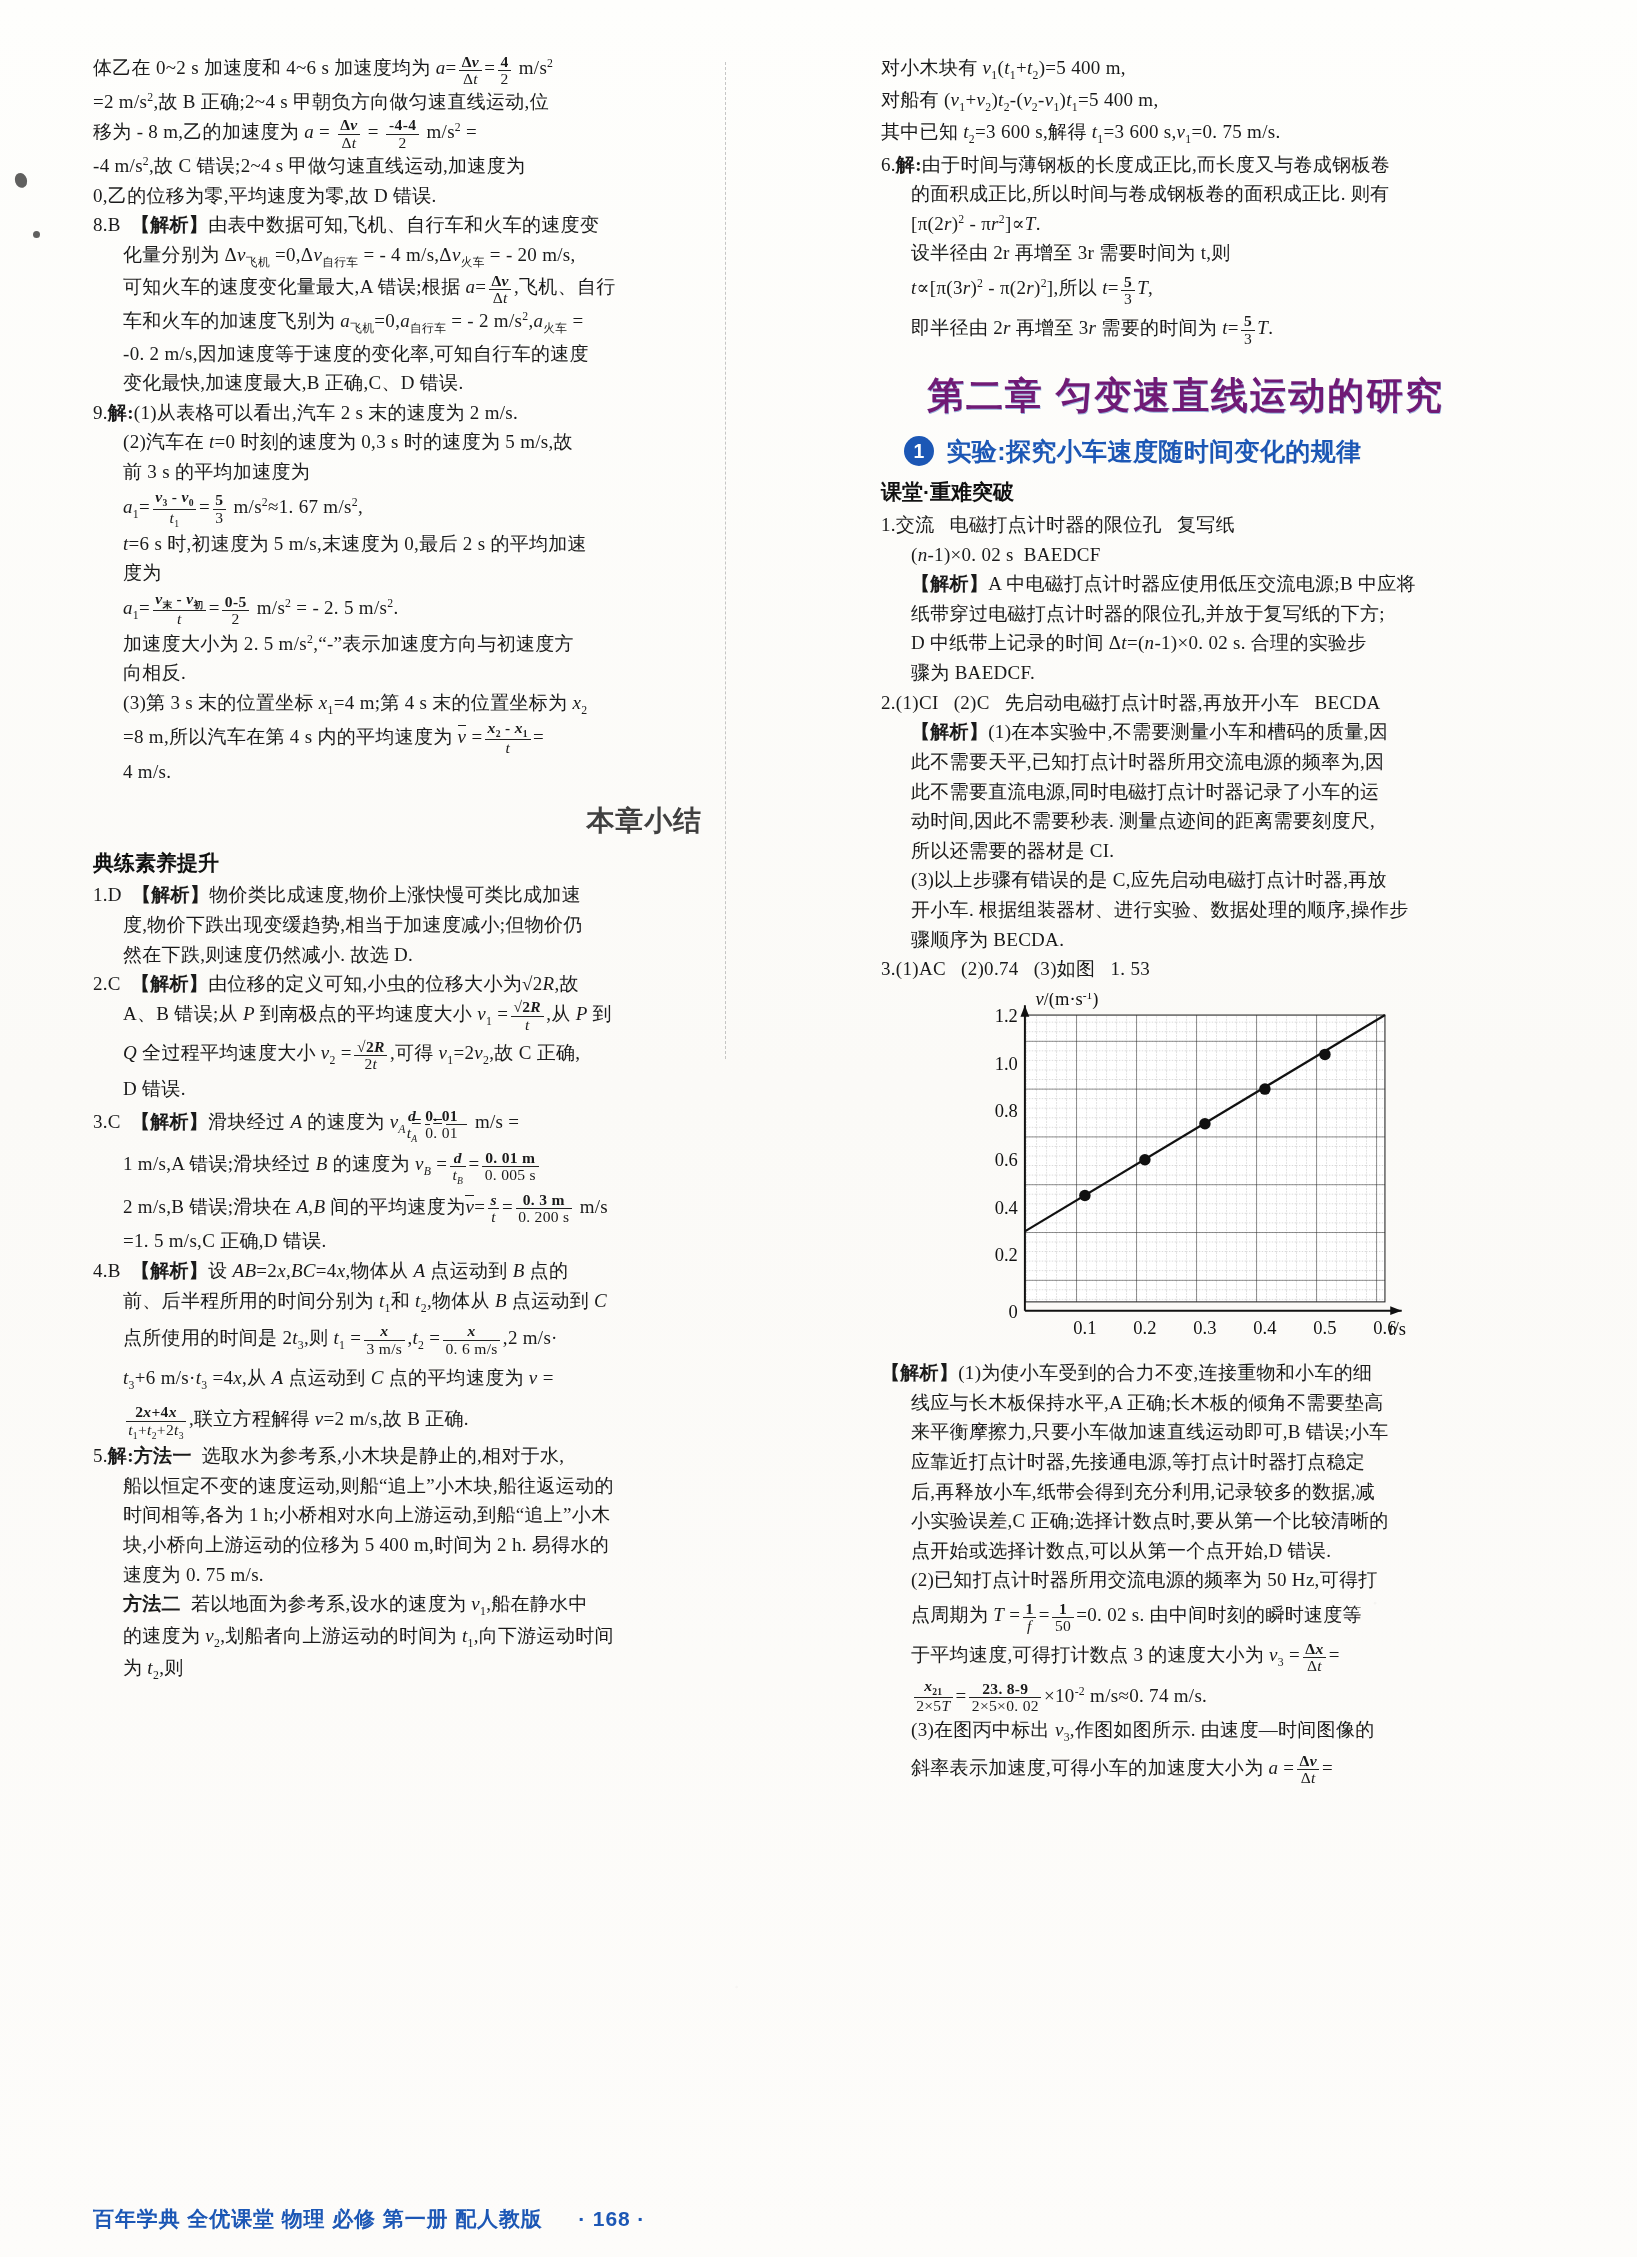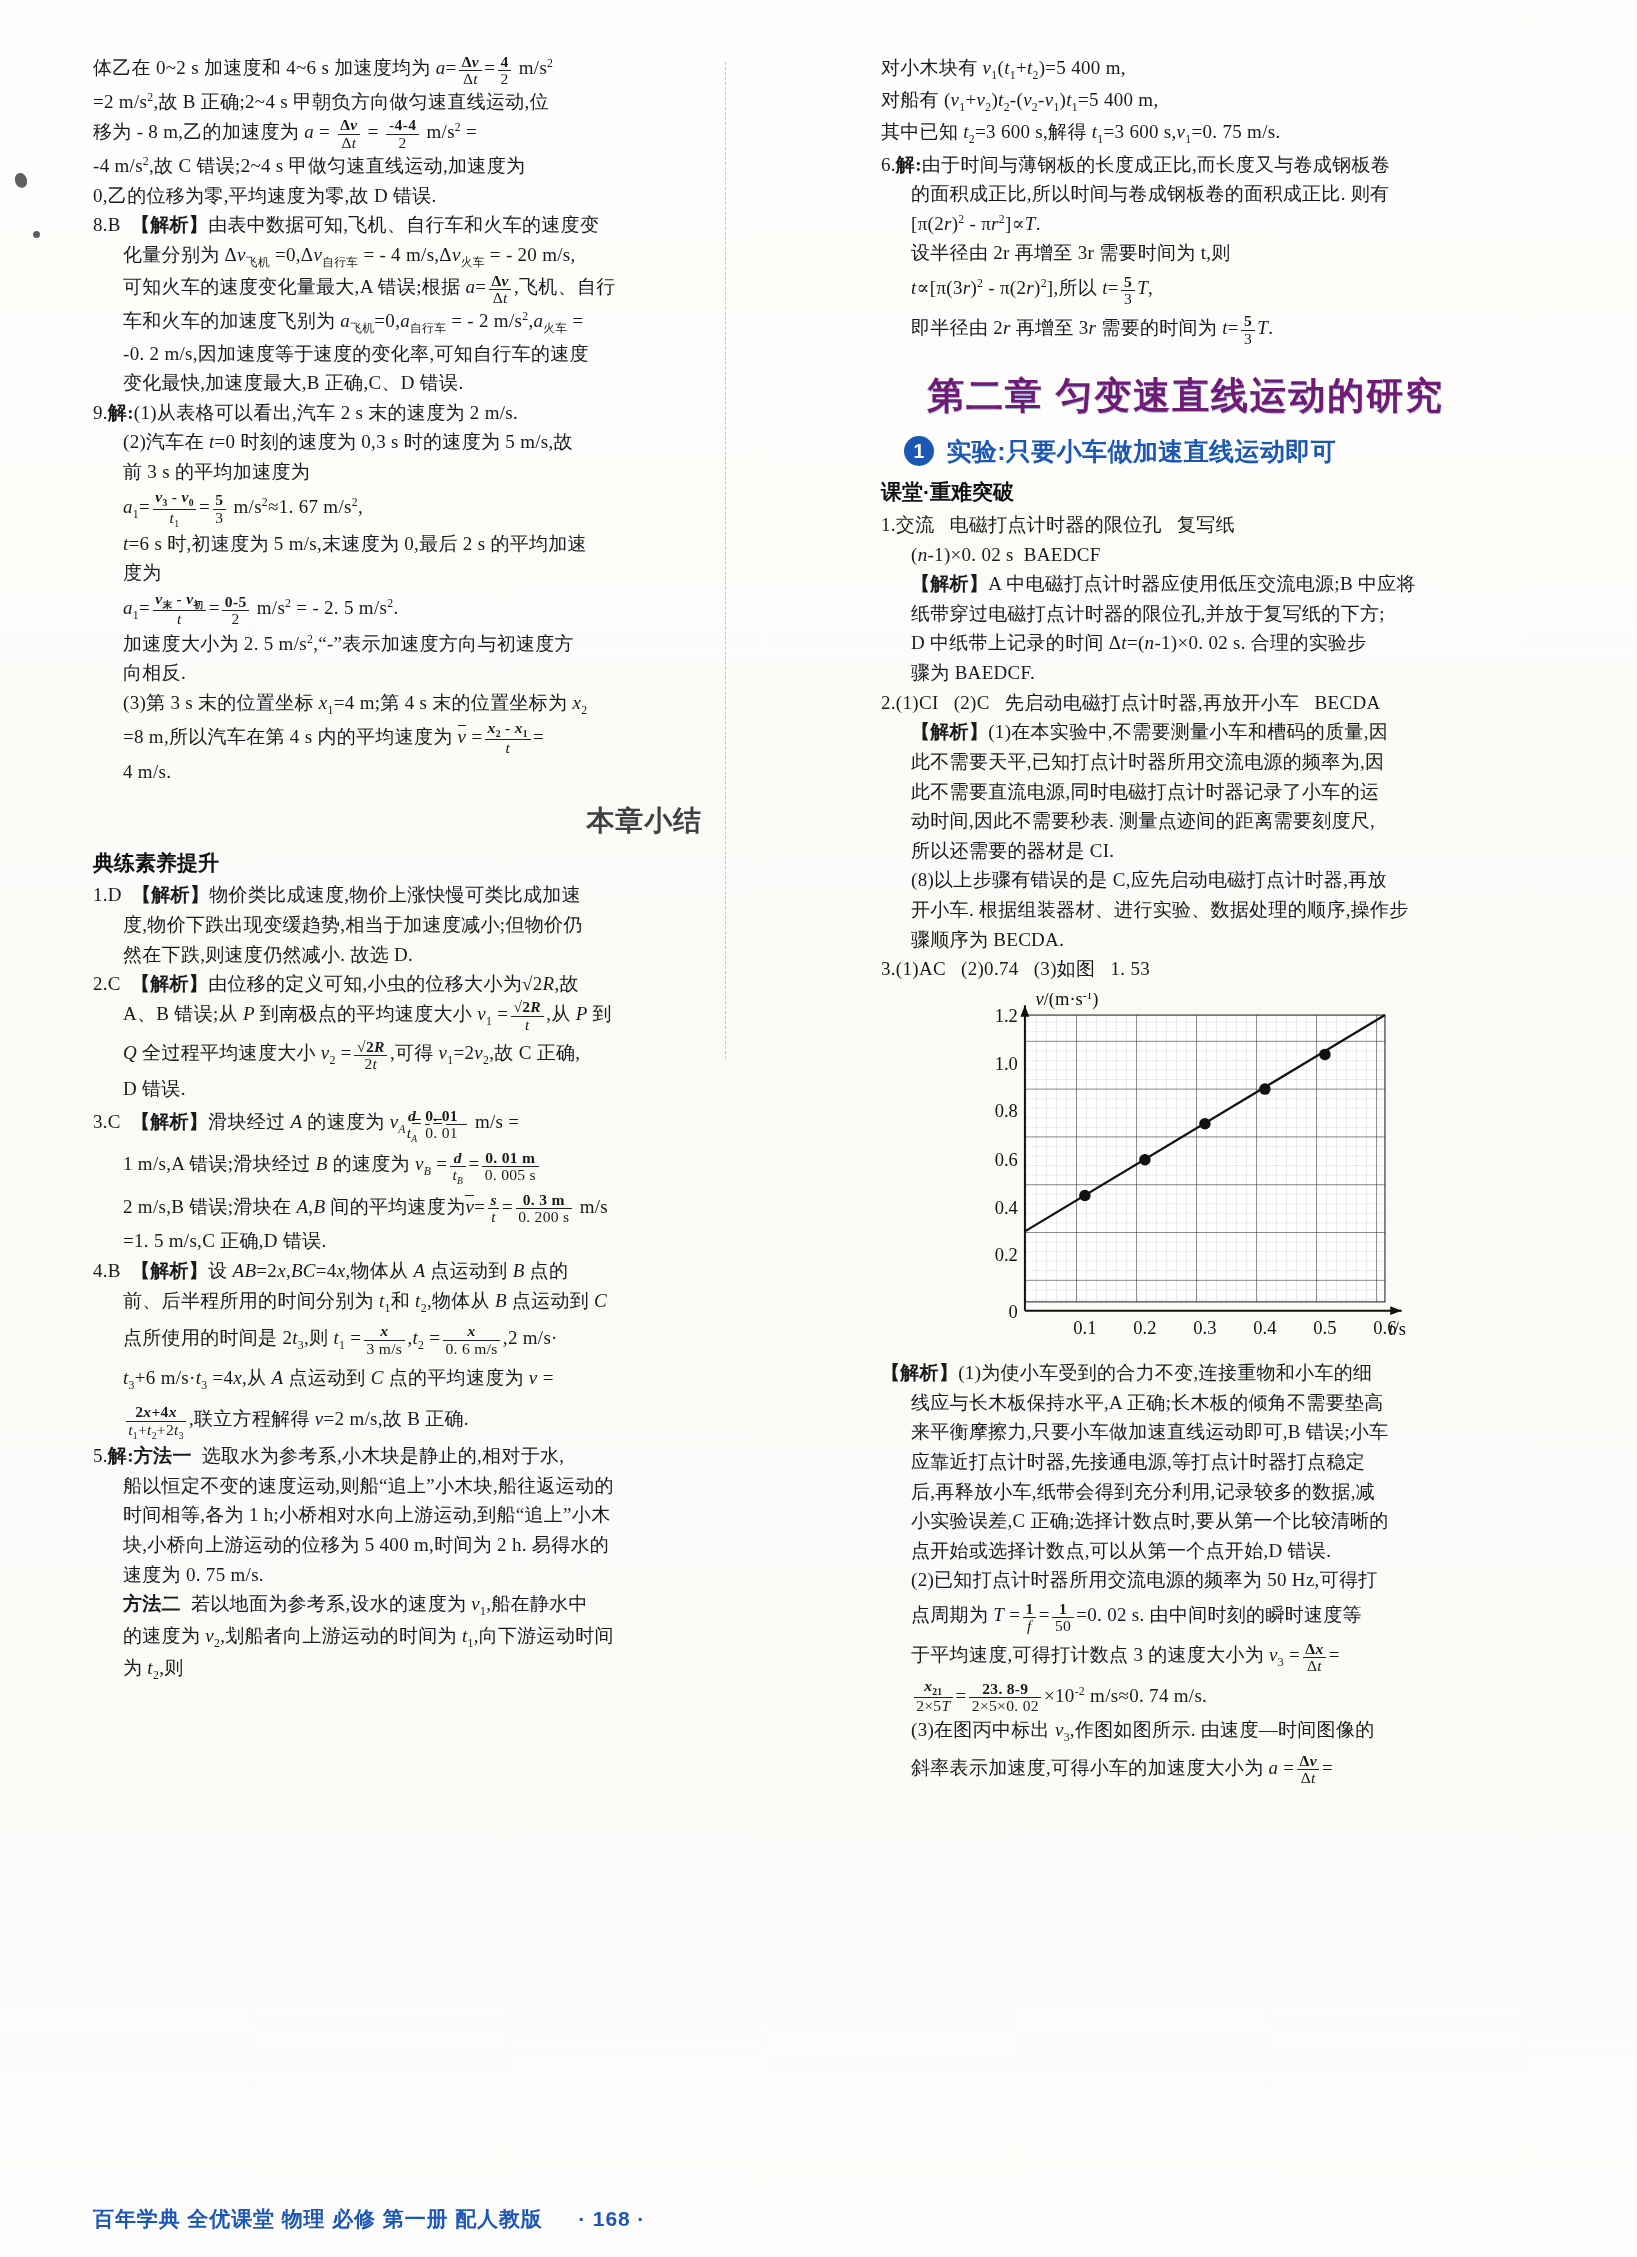--- a/index.html
+++ b/index.html
@@ -202,42 +202,42 @@
       <p class="ln ind">[π(2<em>r</em>)<sup>2</sup> - π<em>r</em><sup>2</sup>]∝<em>T</em>.</p>
       <p class="ln ind">设半径由 2r 再增至 3r 需要时间为 t,则</p>
       <p class="mathline"><em>t</em>∝[π(3<em>r</em>)<sup>2</sup> - π(2<em>r</em>)<sup>2</sup>],所以 <em>t</em>=<span class="frac"><span class="nu">5</span><span class="de">3</span></span><em>T</em>,</p>
       <p class="mathline">即半径由 2<em>r</em> 再增至 3<em>r</em> 需要的时间为 <em>t</em>=<span class="frac"><span class="nu">5</span><span class="de">3</span></span><em>T</em>.</p>
     </div>
 
     <div class="chapter-title">第二章  匀变速直线运动的研究</div>
 
     <div class="section-head">
       <div class="badge-num">1</div>
-      <div class="section-title">实验:只要小车做加速直线运动即可</div>
+      <div class="section-title">实验:探究小车速度随时间变化的规律</div>
     </div>
 
     <div class="sub-head">课堂·重难突破</div>
 
     <div>
       <p class="ln hang"><span>1.</span><span>交流   电磁打点计时器的限位孔   复写纸</span></p>
       <p class="ln ind">(<em>n</em>-1)×0. 02 s  BAEDCF</p>
       <p class="ln ind"><span class="jx">【解析】</span>A 中电磁打点计时器应使用低压交流电源;B 中应将</p>
       <p class="ln ind">纸带穿过电磁打点计时器的限位孔,并放于复写纸的下方;</p>
       <p class="ln ind">D 中纸带上记录的时间 Δ<em>t</em>=(<em>n</em>-1)×0. 02 s. 合理的实验步</p>
       <p class="ln ind">骤为 BAEDCF.</p>
     </div>
 
     <div>
       <p class="ln hang"><span>2.</span><span>(1)CI   (2)C   先启动电磁打点计时器,再放开小车   BECDA</span></p>
       <p class="ln ind"><span class="jx">【解析】</span>(1)在本实验中,不需要测量小车和槽码的质量,因</p>
       <p class="ln ind">此不需要天平,已知打点计时器所用交流电源的频率为,因</p>
       <p class="ln ind">此不需要直流电源,同时电磁打点计时器记录了小车的运</p>
       <p class="ln ind">动时间,因此不需要秒表. 测量点迹间的距离需要刻度尺,</p>
       <p class="ln ind">所以还需要的器材是 CI.</p>
-      <p class="ln ind">(8)以上步骤有错误的是 C,应先启动电磁打点计时器,再放</p>
+      <p class="ln ind">(3)以上步骤有错误的是 C,应先启动电磁打点计时器,再放</p>
       <p class="ln ind">开小车. 根据组装器材、进行实验、数据处理的顺序,操作步</p>
       <p class="ln ind">骤顺序为 BECDA.</p>
     </div>
 
     <div>
       <p class="ln hang"><span>3.</span><span>(1)AC   (2)0.74   (3)如图   1. 53</span></p>
     </div>
 
     <div class="figwrap">
       <svg class="graph" width="459" height="353" viewBox="0 0 520 400">

